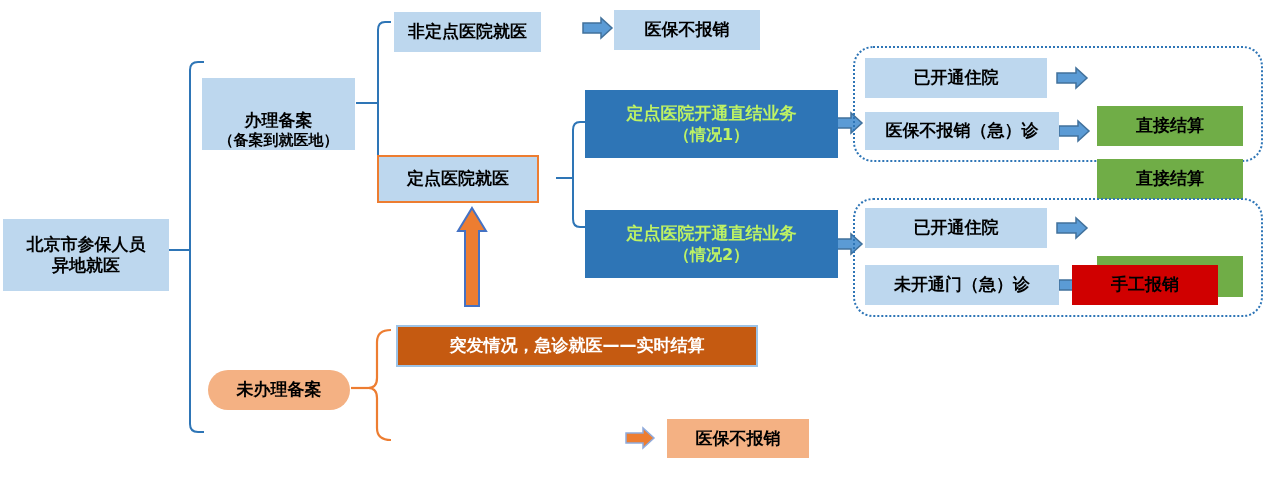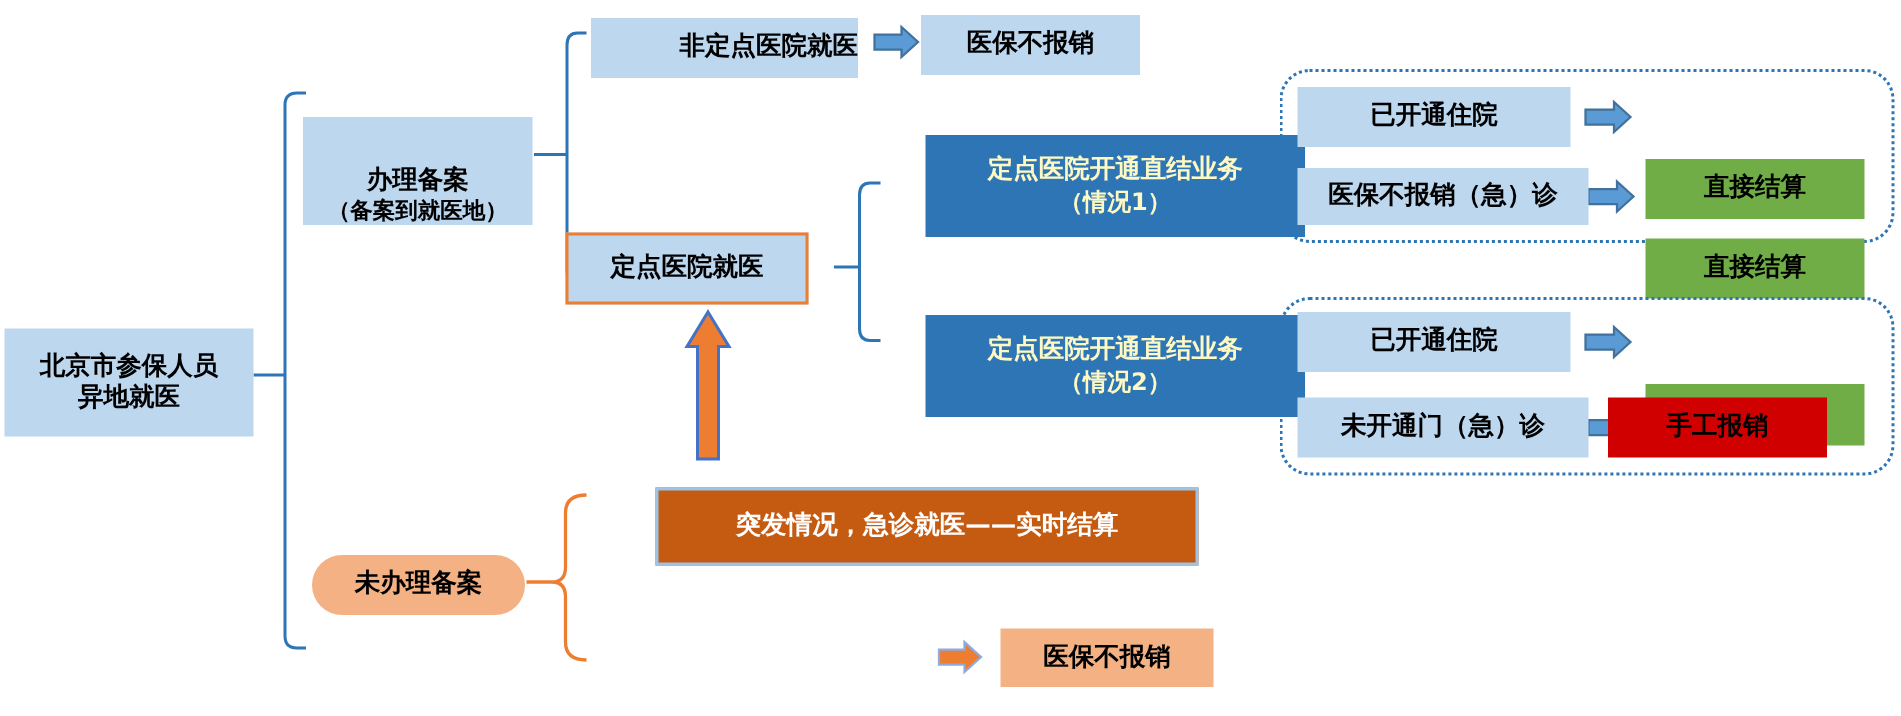--- a/index.html
+++ b/index.html
@@ -5,21 +5,21 @@
   html,body{margin:0;padding:0;background:#fff;}
   #canvas{
     position:relative;width:1267px;height:477px;background:#ffffff;overflow:hidden;
     font-family:"DejaVu Sans","Liberation Sans",sans-serif;
   }
   .box{
     position:absolute;display:flex;flex-direction:column;align-items:center;justify-content:center;
     font-weight:bold;color:#000;text-align:center;line-height:1.25;box-sizing:border-box;
   }
   .lblue{background:#BDD7EE;}
-  .blue{background:#2E75B6;color:#fef9c3;margin-left:32px;}
+  .blue{background:#2E75B6;color:#bef264;}
   .green{background:#70AD47;margin-top:48px;}
   .red{background:#D00000;}
   .dorange{background:#C55A11;color:#fff;}
   .lorange{background:#F4B183;}
   .dashed-group{
     position:absolute;border:2px dotted #2E75B6;border-radius:20px;box-sizing:border-box;background:transparent;
   }
   svg.layer{position:absolute;left:0;top:0;width:1267px;height:477px;pointer-events:none;}
   .fs17{font-size:17px;}
   .fs16{font-size:16px;}
@@ -60,21 +60,21 @@
   <div class="box lblue fs17" style="left:3px;top:219px;width:166px;height:72px;">
     <div>北京市参保人员</div>
     <div>异地就医</div>
   </div>
 
   <div class="box lblue" style="left:202px;top:78px;width:153px;height:72px;justify-content:flex-end;">
     <div class="fs17">办理备案</div>
     <div class="fs15">（备案到就医地）</div>
   </div>
 
-  <div class="box lblue fs17" style="left:394px;top:12px;width:178px;height:40px;align-items:flex-end;">
+  <div class="box lblue fs17" style="left:394px;top:12px;width:147px;height:40px;">
     <div>非定点医院就医</div>
   </div>
 
   <div class="box lblue fs17" style="left:614px;top:10px;width:146px;height:40px;">
     <div>医保不报销</div>
   </div>
 
   <div class="box lblue fs17" style="left:377px;top:155px;width:162px;height:48px;border:2.5px solid #ED7D31;">
     <div>定点医院就医</div>
   </div>
@@ -114,21 +114,21 @@
     <div>未开通门（急）诊</div>
   </div>
   <div class="box red fs17" style="left:1072px;top:265px;width:146px;height:40px;">
     <div>手工报销</div>
   </div>
 
   <div class="box lorange fs17" style="left:208px;top:370px;width:142px;height:40px;border-radius:20px;">
     <div>未办理备案</div>
   </div>
 
-  <div class="box dorange fs17" style="left:396px;top:325px;width:362px;height:52px;border:2px solid #9DC3E6;margin-left:41px;">
+  <div class="box dorange fs17" style="left:396px;top:325px;width:362px;height:42px;border:2px solid #9DC3E6;">
     <div>突发情况，急诊就医——实时结算</div>
   </div>
 
 
   <div class="box lorange fs17" style="left:667px;top:419px;width:142px;height:39px;">
     <div>医保不报销</div>
   </div>
 
 </div>
 

